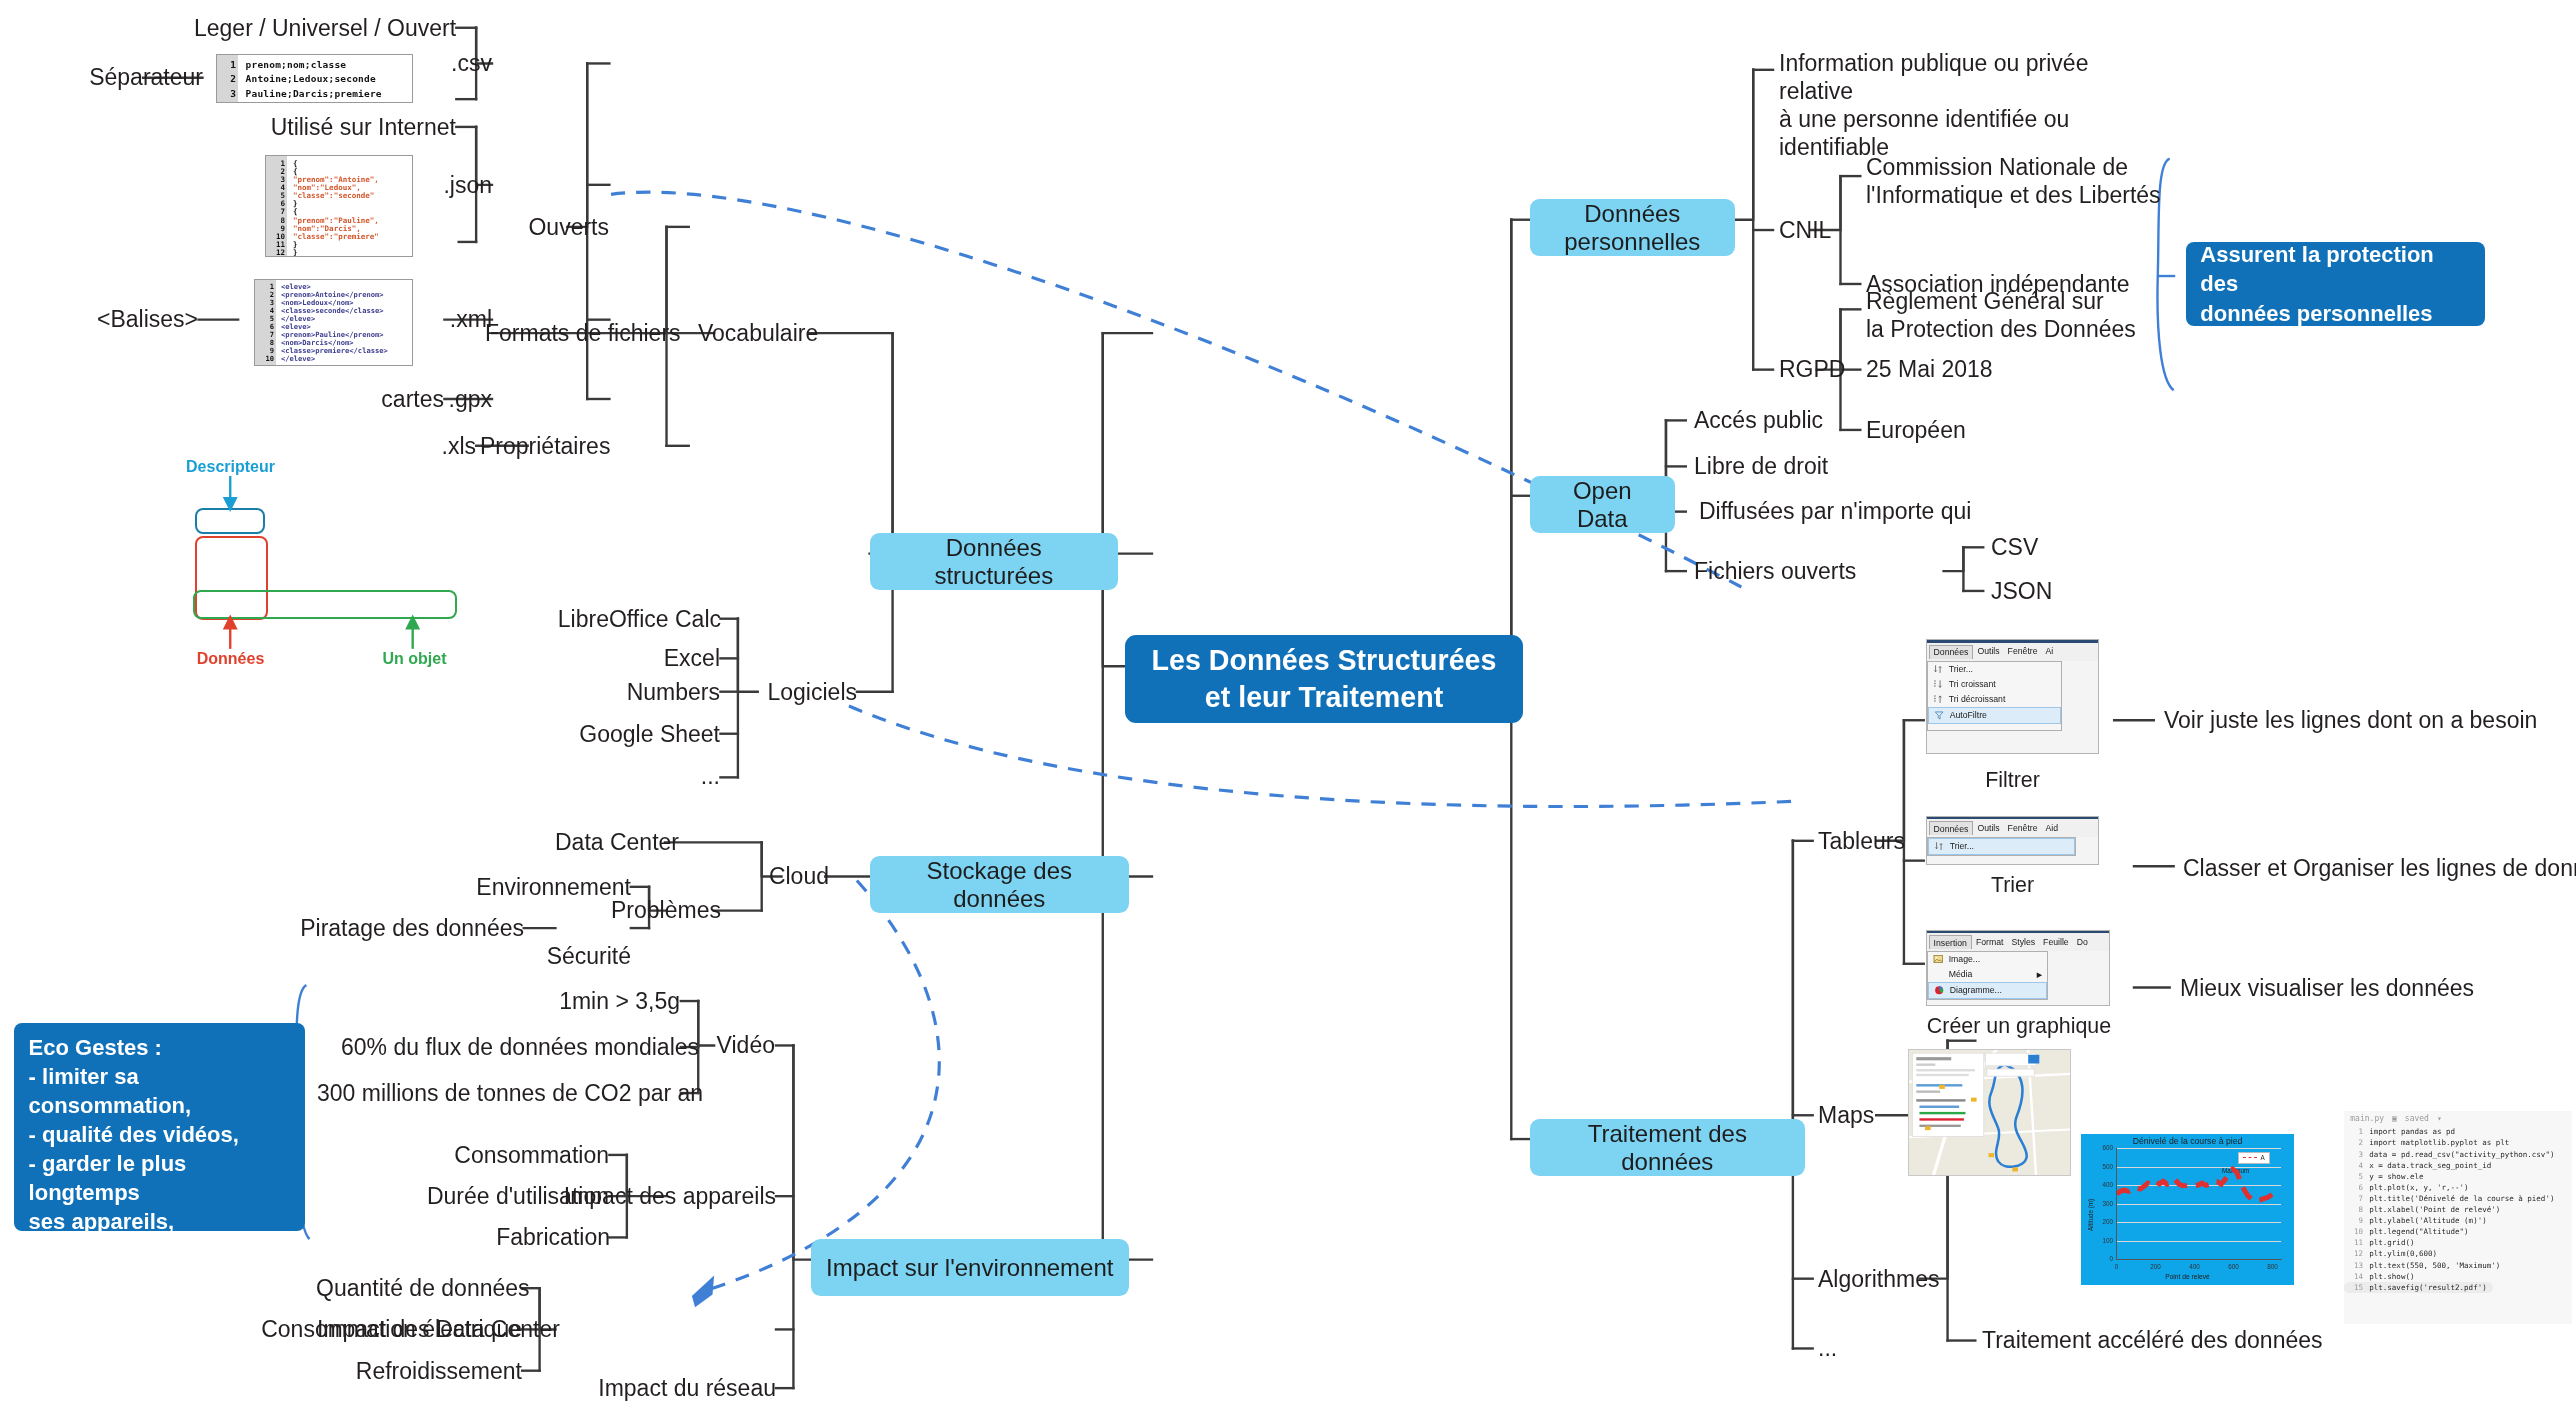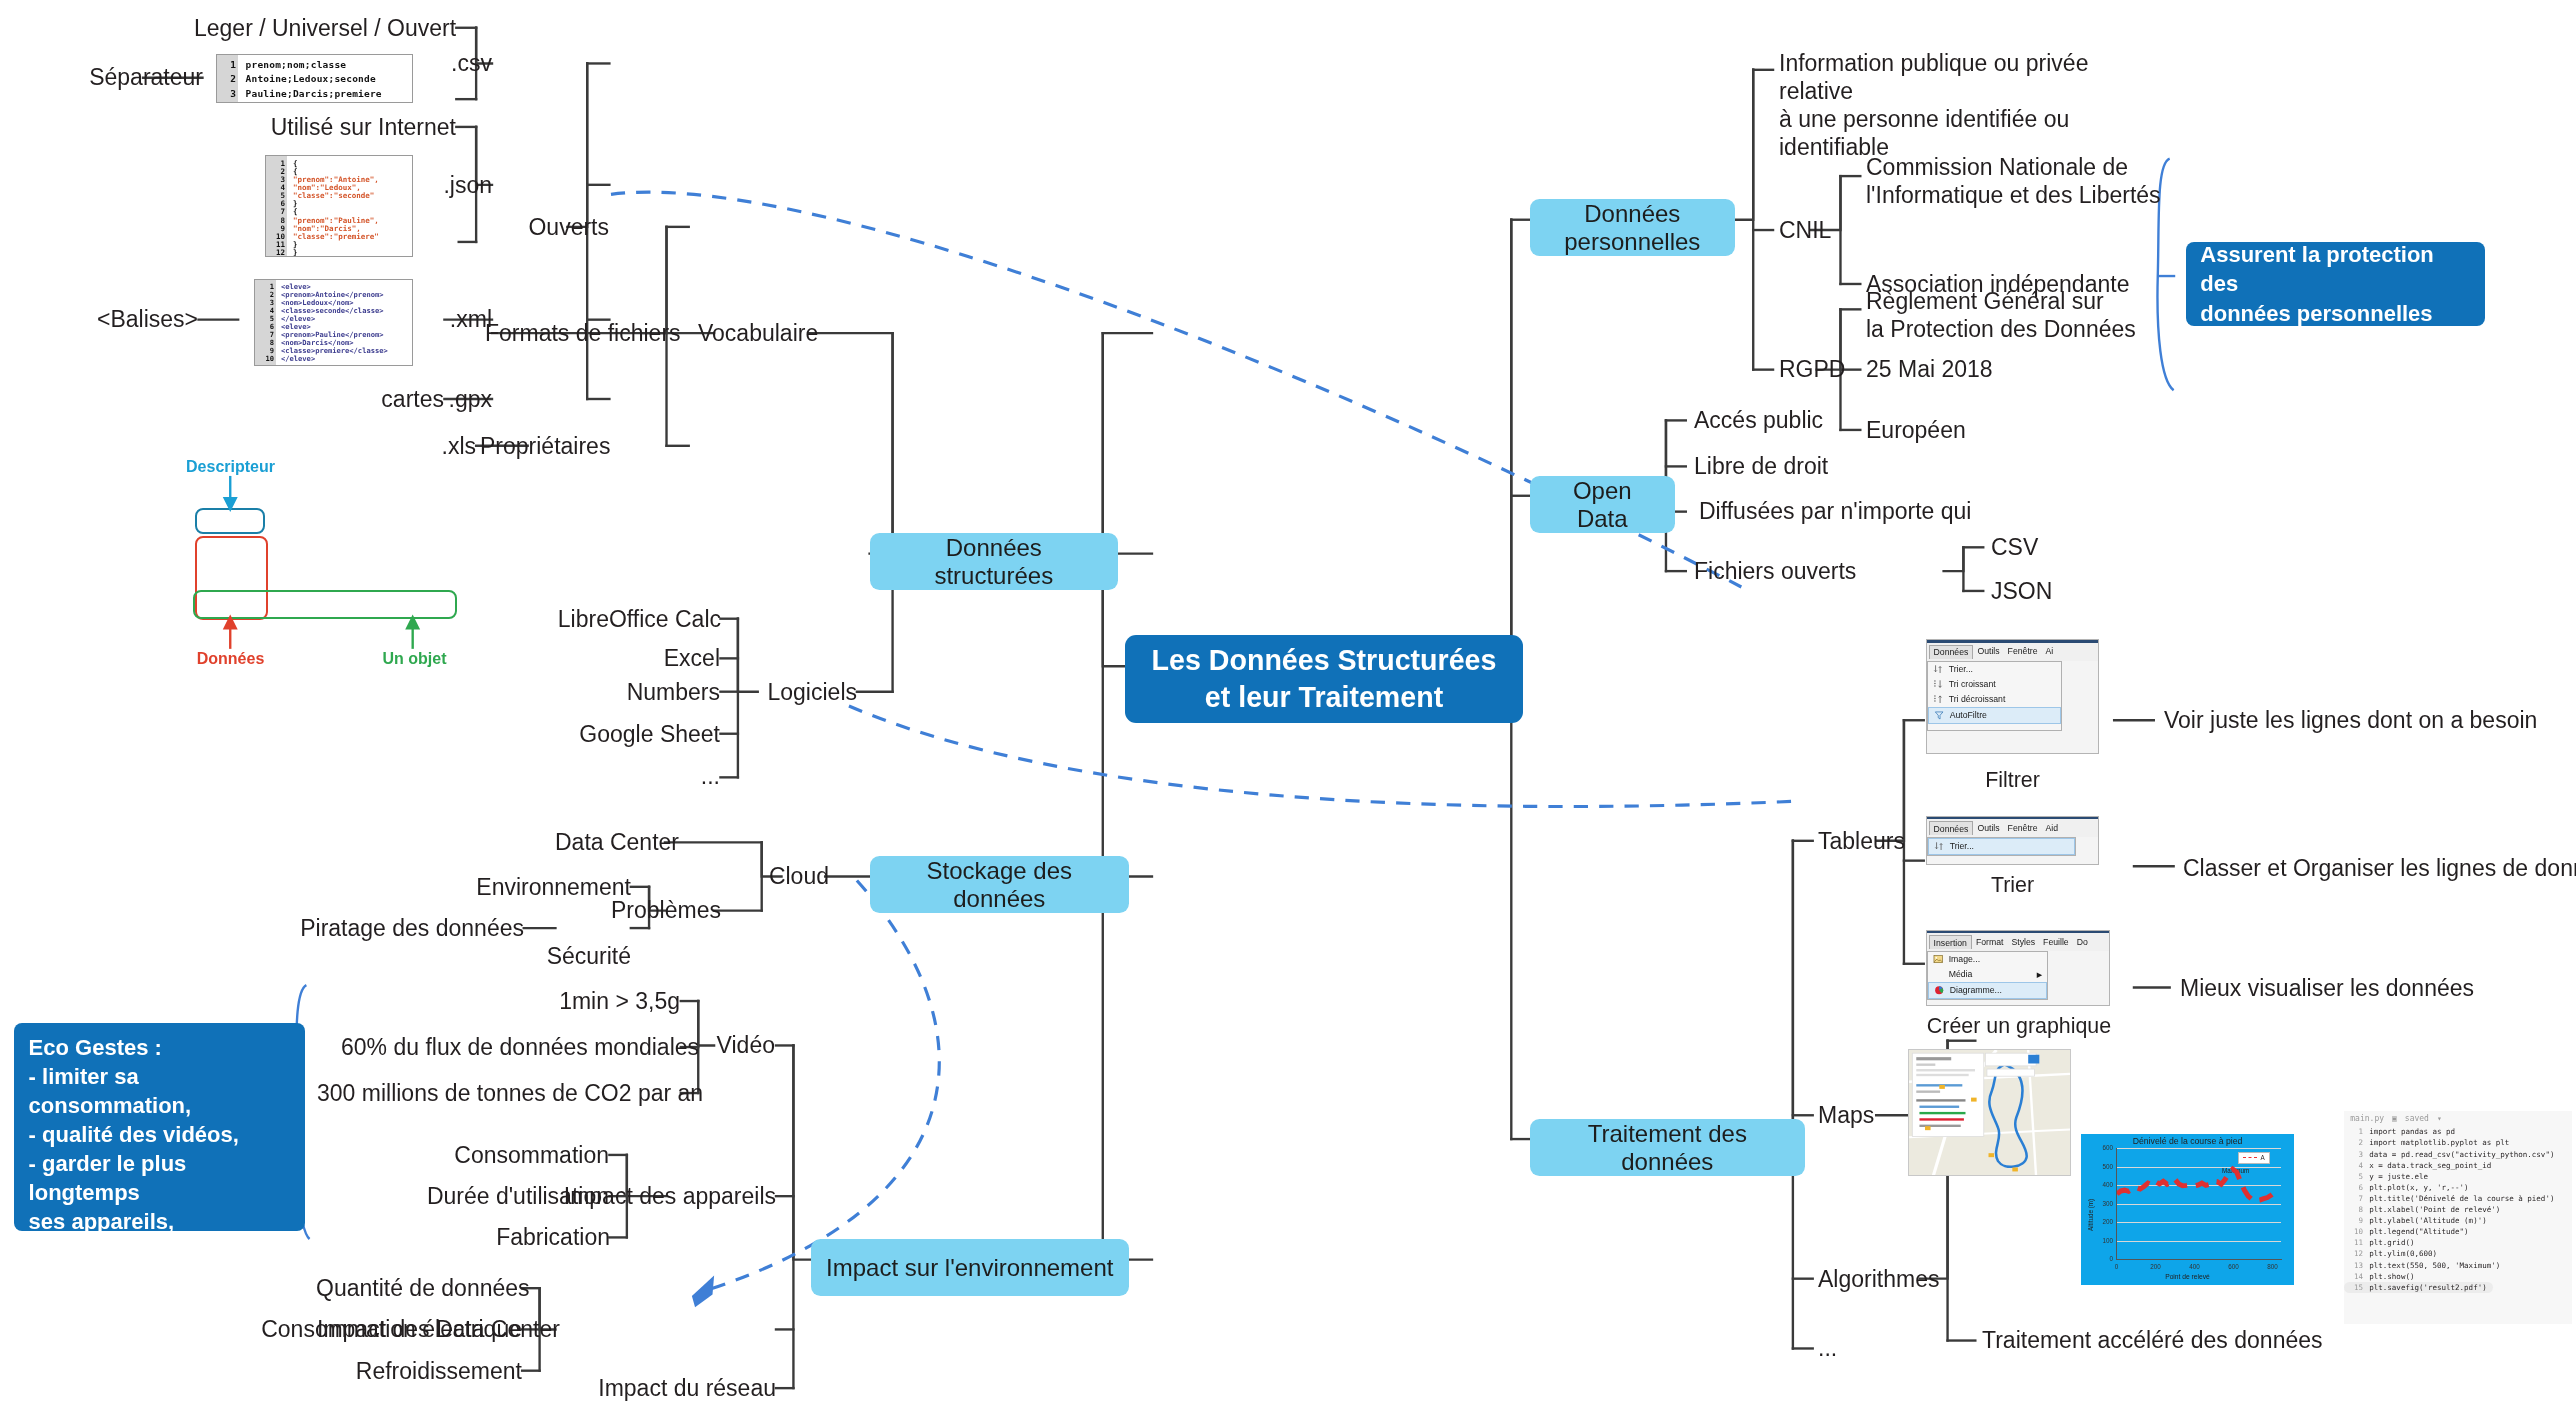--- a/index.html
+++ b/index.html
@@ -751,21 +751,21 @@
     <div class="row">
         <span class="num">3</span>
         <span>data = pd.read_csv("activity_python.csv")</span>
       </div>
     <div class="row">
         <span class="num">4</span>
         <span>x = data.track_seg_point_id</span>
       </div>
     <div class="row">
         <span class="num">5</span>
-        <span>y = juste.ele</span>
+        <span>y = show.ele</span>
       </div>
     <div class="row">
         <span class="num">6</span>
         <span>plt.plot(x, y, 'r,--')</span>
       </div>
     <div class="row">
         <span class="num">7</span>
         <span>plt.title('Dénivelé de la course à pied')</span>
       </div>
     <div class="row">

